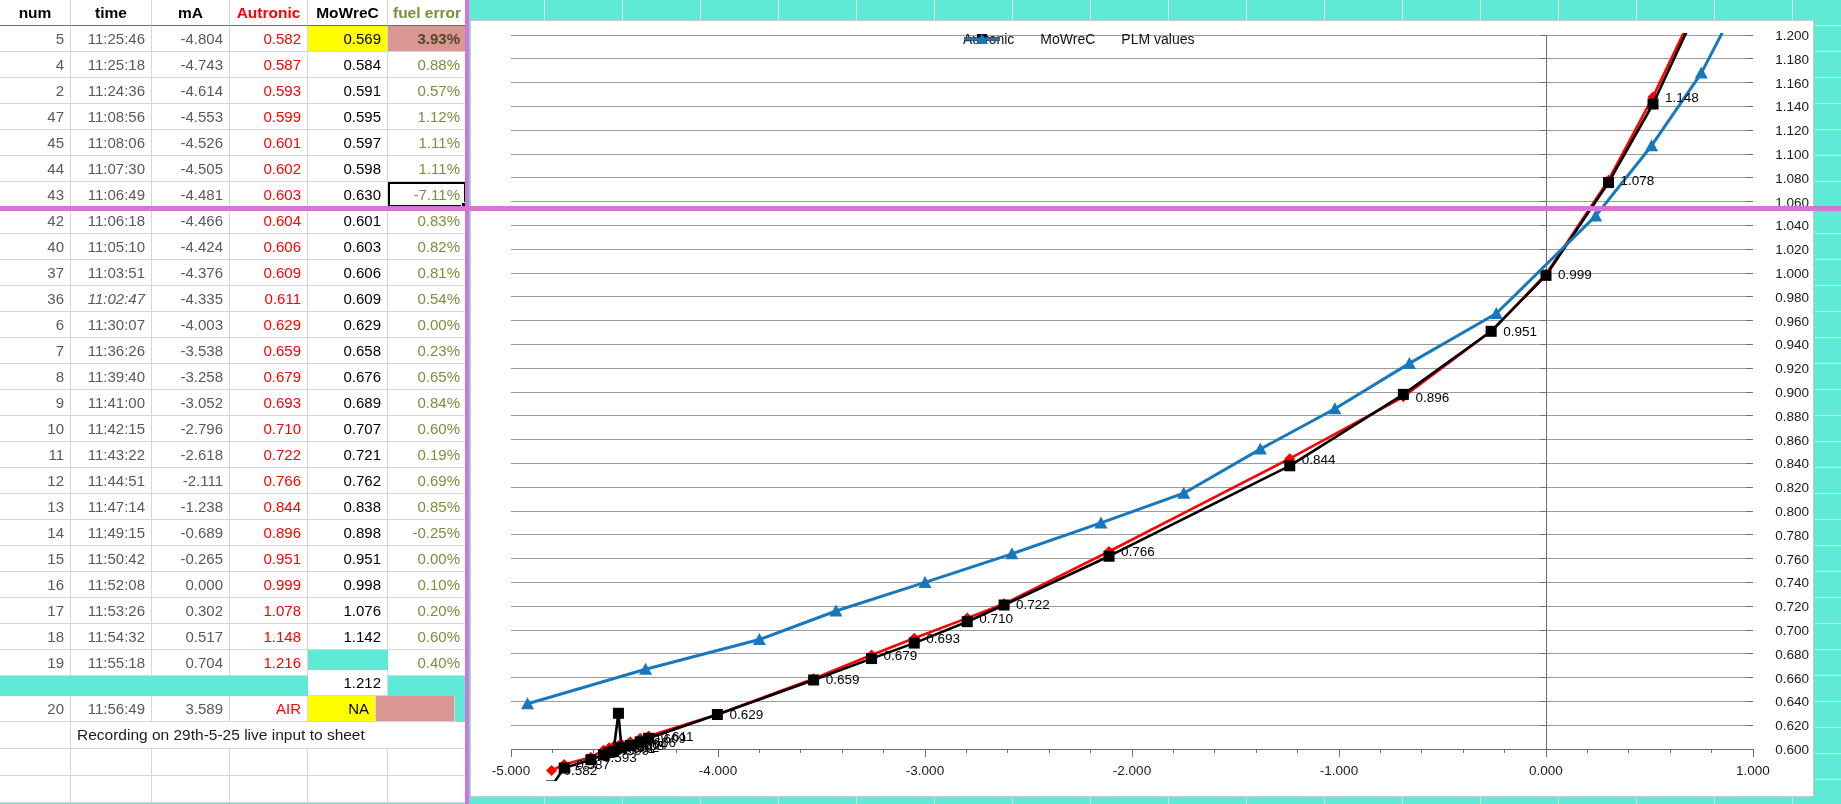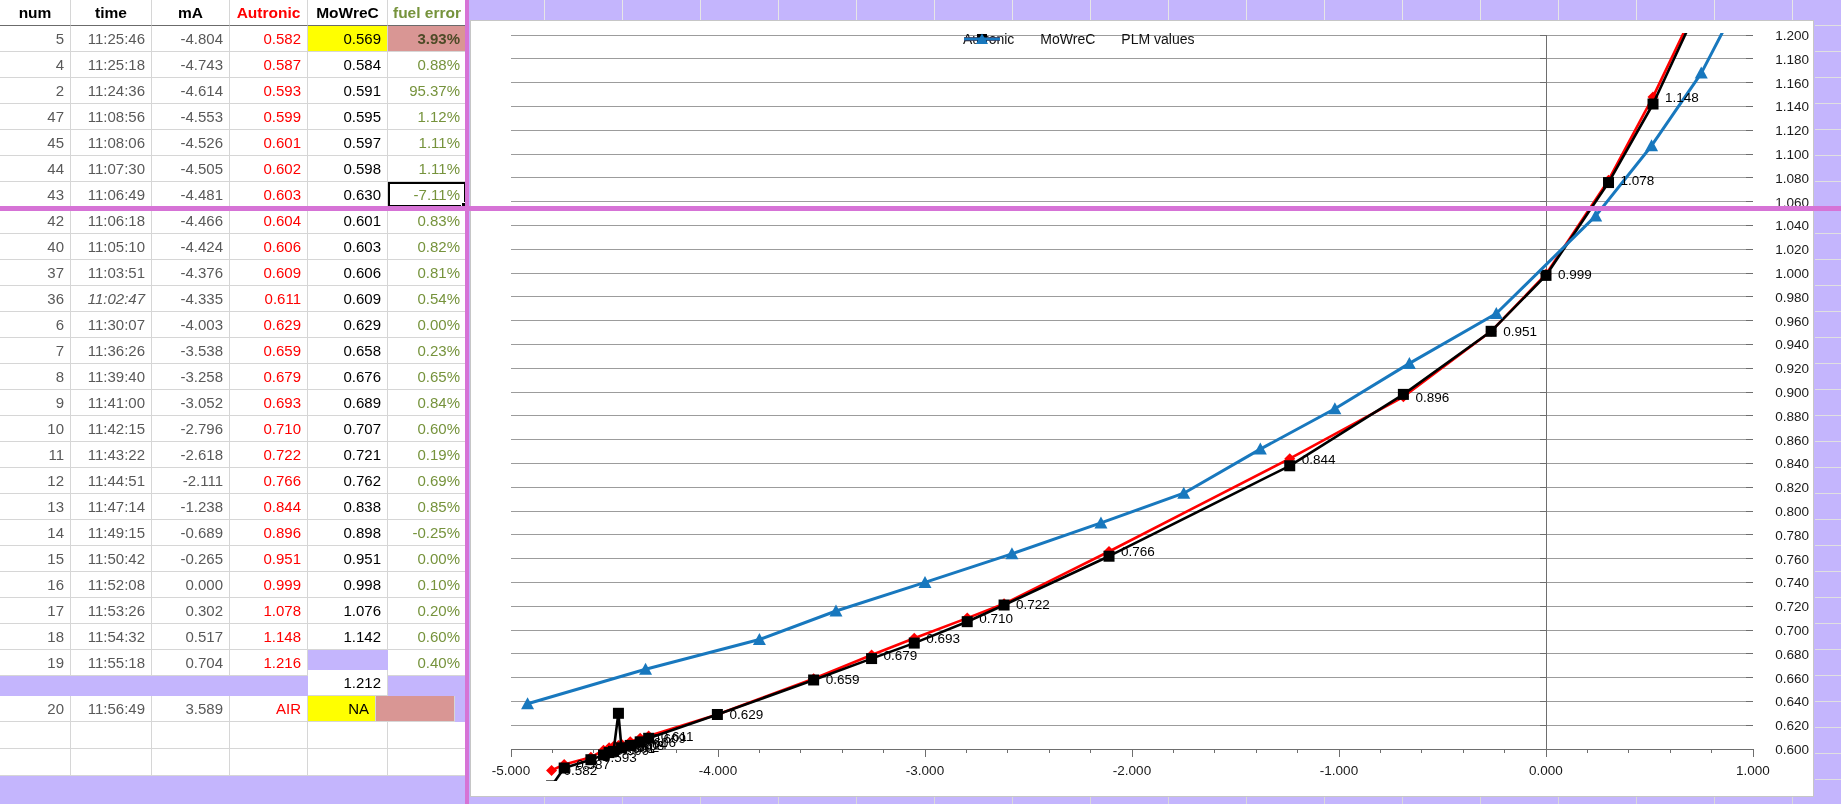--- a/index.html
+++ b/index.html
@@ -1,16 +1,16 @@
 <!DOCTYPE html>
 <html><head>
 <meta charset="utf-8">
 <style>
   html,body{margin:0;padding:0;background:#fff;}
-  .screen{position:relative;width:1841px;height:804px;background:#c4b5fd;overflow:hidden;
+  .screen{position:relative;width:1841px;height:804px;background:#5eead4;overflow:hidden;
           font-family:"Liberation Sans",sans-serif;}
   
   .table-area{position:absolute;left:0;top:0;width:467px;}
   .srow{display:flex;position:relative;}
   .cell{box-sizing:border-box;height:26px;line-height:25px;font-size:15px;text-align:right;
         padding-right:6px;white-space:nowrap;border-right:1px solid #d6d6d6;border-bottom:1px solid #d6d6d6;
         background:#fff;position:relative;}
   .hdr .cell{font-weight:bold;text-align:center;padding-right:0;font-size:15.5px;color:#000;
              border-bottom:1px solid #6b6b6b;}
   .c-num{color:#595959;}
@@ -77,21 +77,21 @@
         <div class="cell c-aut" style="width: 78px;">0.587</div>
         <div class="cell c-mow" style="width: 80px;">0.584</div>
         <div class="cell c-fuel" style="width: 79px;">0.88%</div>
       </div>
       <div class="srow">
         <div class="cell c-num" style="width: 71px;">2</div>
         <div class="cell c-time" style="width: 81px;">11:24:36</div>
         <div class="cell c-ma" style="width: 78px;">-4.614</div>
         <div class="cell c-aut" style="width: 78px;">0.593</div>
         <div class="cell c-mow" style="width: 80px;">0.591</div>
-        <div class="cell c-fuel" style="width: 79px;">95.37%</div>
+        <div class="cell c-fuel" style="width: 79px;">0.57%</div>
       </div>
       <div class="srow">
         <div class="cell c-num" style="width: 71px;">47</div>
         <div class="cell c-time" style="width: 81px;">11:08:56</div>
         <div class="cell c-ma" style="width: 78px;">-4.553</div>
         <div class="cell c-aut" style="width: 78px;">0.599</div>
         <div class="cell c-mow" style="width: 80px;">0.595</div>
         <div class="cell c-fuel" style="width: 79px;">1.12%</div>
       </div>
       <div class="srow">
@@ -262,20 +262,24 @@
         <div class="cell c-mow" style="width: 80px; margin-top: 20px;">1.212</div>
         <div class="cell c-fuel" style="width: 79px;">0.40%</div>
       </div>
       <div class="srow">
         <div class="cell c-num" style="width: 71px;">20</div>
         <div class="cell c-time" style="width: 81px;">11:56:49</div>
         <div class="cell c-ma" style="width: 78px;">3.589</div>
         <div class="cell c-aut" style="width: 78px;">AIR</div>
         <div class="cell c-mow bg-yellow" style="width: 68px; padding-left: 29px;">NA</div>
         <div class="cell c-fuel bg-pink" style="width: 79px;"></div>
+      </div>
+      <div class="srow">
+        <div class="note-a" style="width: 71px;"></div>
+        <div class="note-text" style="width: 395px;">Recording on 29th-5-25 live input to sheet</div>
       </div>
       <div class="srow">
         <div class="cell" style="width: 71px; height: 27px;"></div>
         <div class="cell" style="width: 81px; height: 27px;"></div>
         <div class="cell" style="width: 78px; height: 27px;"></div>
         <div class="cell" style="width: 78px; height: 27px;"></div>
         <div class="cell" style="width: 80px; height: 27px;"></div>
         <div class="cell" style="width: 79px; height: 27px;"></div>
       </div>
       <div class="srow">

